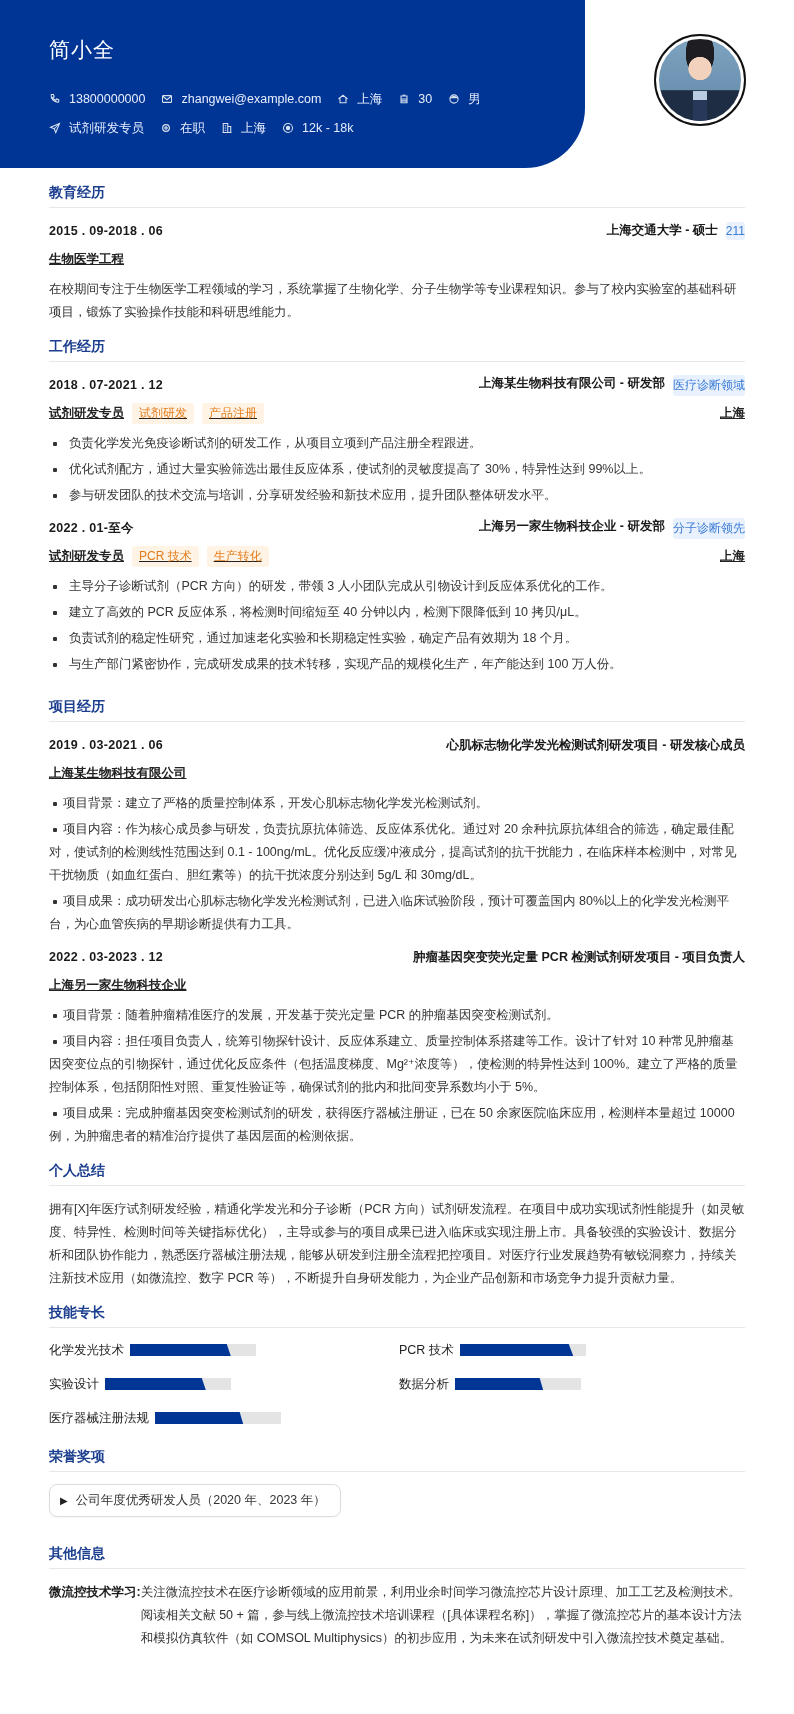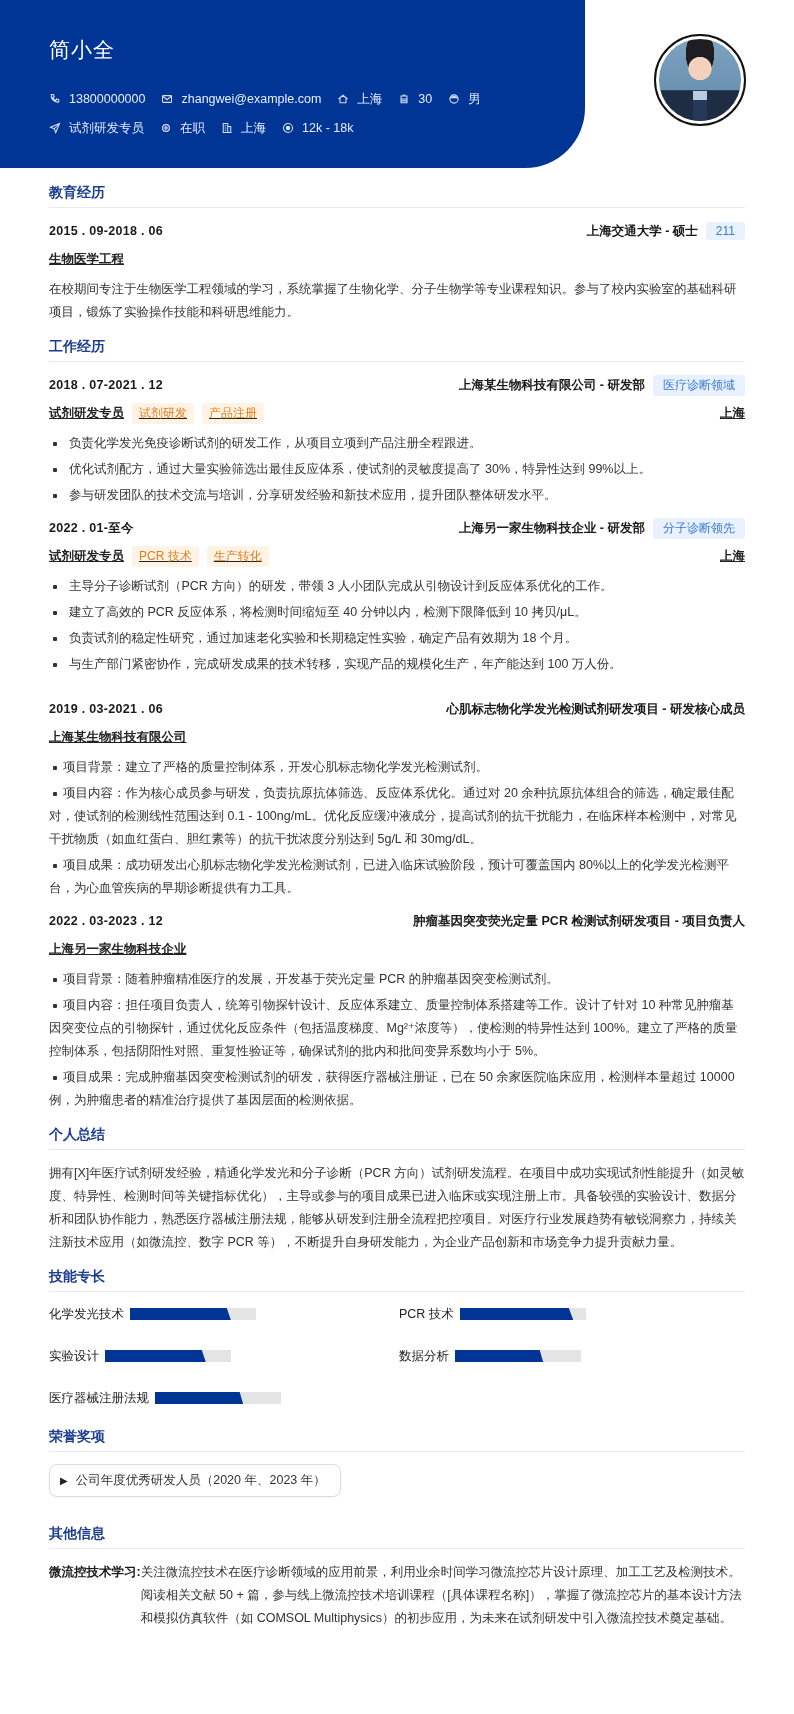--- a/index.html
+++ b/index.html
@@ -11,32 +11,32 @@
   .info-item { display: flex; align-items: center; margin-right: 16px; }
   .info-item svg { width: 12px; height: 12px; margin-right: 8px; opacity: .85; }
   .avatar { position: absolute; left: 654px; top: 34px; width: 92px; height: 92px; border-radius: 50%; border: 2px solid #111; padding: 3px; background: #fff; }
   .avatar-inner { width: 100%; height: 100%; border-radius: 50%; background: radial-gradient(circle at 50% 36%, #f3d2bd 0 17%, transparent 18%), radial-gradient(ellipse at 50% 18%, #1d1d22 0 24%, transparent 25%), linear-gradient(180deg, #7ea3c0 0%, #6c92b2 62%, #1f2d44 63%, #1f2d44 100%); position: relative; overflow: hidden; }
   .avatar-inner::after { content: ""; position: absolute; left: 41%; top: 64%; width: 18%; height: 36%; background: linear-gradient(180deg, #b8cde2 0 30%, #27385a 30%); }
   .main { position: absolute; left: 49px; top: 184px; width: 696px; }
   .section { margin-bottom: 14px; }
   .section-title { font-size: 14px; font-weight: bold; color: #1d3f8f; padding-bottom: 5px; border-bottom: 1px solid #e6e8ec; margin-bottom: 12px; }
   .row-head { display: flex; justify-content: space-between; align-items: center; height: 22px; margin-bottom: 6px; }
   .date { font-weight: bold; font-size: 12.5px; color: #1a1a1a; letter-spacing: .3px; }
-  .right-head { display: flex; align-items: center; font-weight: bold; font-size: 12.5px; color: #1a1a1a; }
-  .tag-blue { background: #e8f1fd; color: #3a7bd5; font-weight: normal; padding: 2px 10px; margin-left: 8px; border-radius: 3px; font-size: 12px; }
+  .right-head { display: flex; align-items: flex-start; font-weight: bold; font-size: 12.5px; color: #1a1a1a; }
+  .tag-blue { background: #e8f1fd; color: #3a7bd5; font-weight: normal; padding: 2px 0; margin-left: 8px; border-radius: 3px; font-size: 12px; }
   .tag-orange { background: #fff3e6; color: #e47d1b; font-weight: normal; padding: 2px 7px; margin-left: 8px; border-radius: 3px; font-size: 12px; }
   .subhead { display: flex; justify-content: space-between; align-items: center; font-weight: bold; font-size: 12.5px; margin-bottom: 8px; height: 22px; text-decoration: underline; }
   .subhead-left { display: flex; align-items: center; }
   .para { font-size: 12.5px; line-height: 23px; color: #333; margin-bottom: 6px; }
   ul.bullets { list-style: none; margin-bottom: 10px; }
   ul.bullets li { position: relative; padding-left: 20px; line-height: 23px; font-size: 12.5px; color: #333; margin-bottom: 3px; }
   ul.bullets li::before { content: ""; position: absolute; left: 4px; top: 10px; width: 4px; height: 4px; background: #333; border-radius: 1px; }
   ul.bullets.wrap li { padding-left: 0; text-indent: 14px; }
   ul.bullets.wrap li::before { left: 4px; }
-  .skills { display: grid; grid-template-columns: 350px 346px; row-gap: 22px; margin-top: 4px; margin-bottom: 20px; text-align: center; }
+  .skills { display: grid; grid-template-columns: 350px 346px; row-gap: 14px; margin-top: 4px; margin-bottom: 20px; text-align: center; }
   .skill { display: flex; align-items: center; height: 20px; }
   .skill-label { font-size: 12.5px; color: #222; margin-right: 6px; }
   .skill-bar { width: 126px; height: 12px; background: #e4e4e4; position: relative; }
   .skill-fill { height: 100%; background: #003595; clip-path: polygon(0 0, 96% 0, 100% 100%, 0 100%); }
   .award { display: inline-flex; align-items: center; border: 1px solid #dcdcdc; border-radius: 8px; padding: 7px 14px 7px 10px; font-size: 12.5px; color: #333; margin-bottom: 14px; box-shadow: 0 1px 2px rgba(0,0,0,.04); }
   .award .tri { font-size: 10px; margin-right: 8px; color: #222; }
   .other { display: flex; font-size: 12.5px; line-height: 23px; }
   .other-label { font-weight: bold; white-space: nowrap; color: #1a1a1a; }
   .other-text { color: #333; }
 </style>
@@ -176,20 +176,21 @@
       <ul class="bullets">
         <li>主导分子诊断试剂（PCR 方向）的研发，带领 3 人小团队完成从引物设计到反应体系优化的工作。</li>
         <li>建立了高效的 PCR 反应体系，将检测时间缩短至 40 分钟以内，检测下限降低到 10 拷贝/μL。</li>
         <li>负责试剂的稳定性研究，通过加速老化实验和长期稳定性实验，确定产品有效期为 18 个月。</li>
         <li>与生产部门紧密协作，完成研发成果的技术转移，实现产品的规模化生产，年产能达到 100 万人份。</li>
       </ul>
     </div>
   </div>
 
   <div class="section" style="margin-top:22px;">
+    <div class="section-title">项目经历</div>
 
     <div>
       <div class="row-head">
         <span class="date">2019 . 03-2021 . 06</span>
         <span class="right-head">心肌标志物化学发光检测试剂研发项目 - 研发核心成员</span>
       </div>
       <div class="subhead">
           <span>上海某生物科技有限公司</span>
         </div>
       <ul class="bullets wrap">

